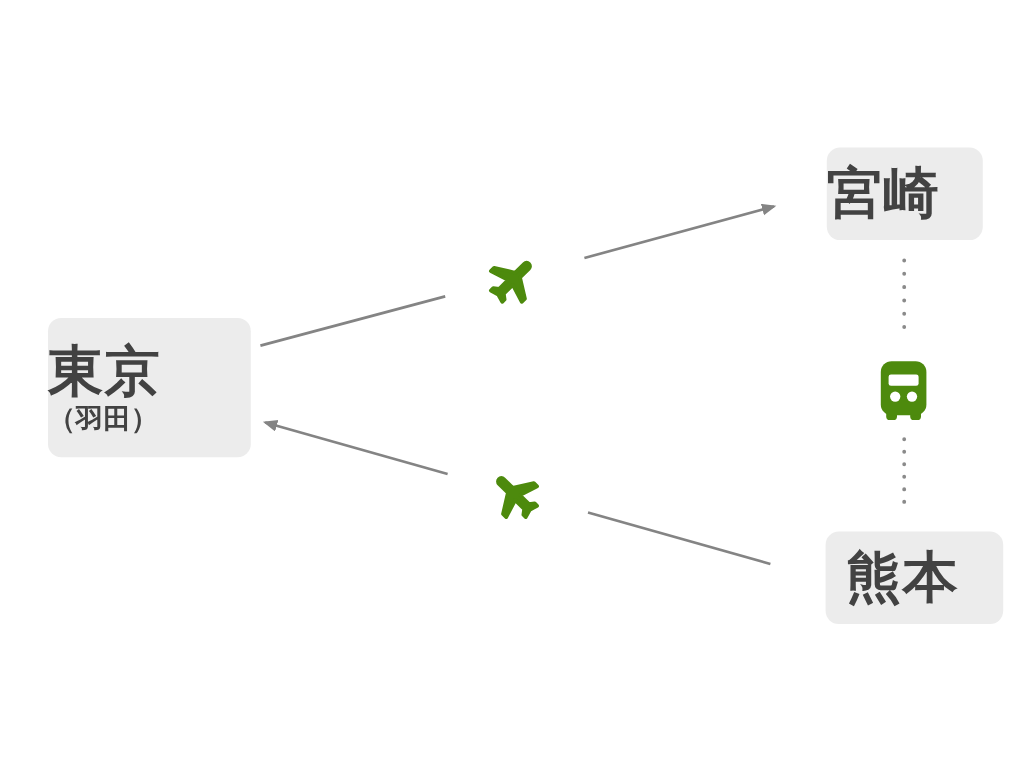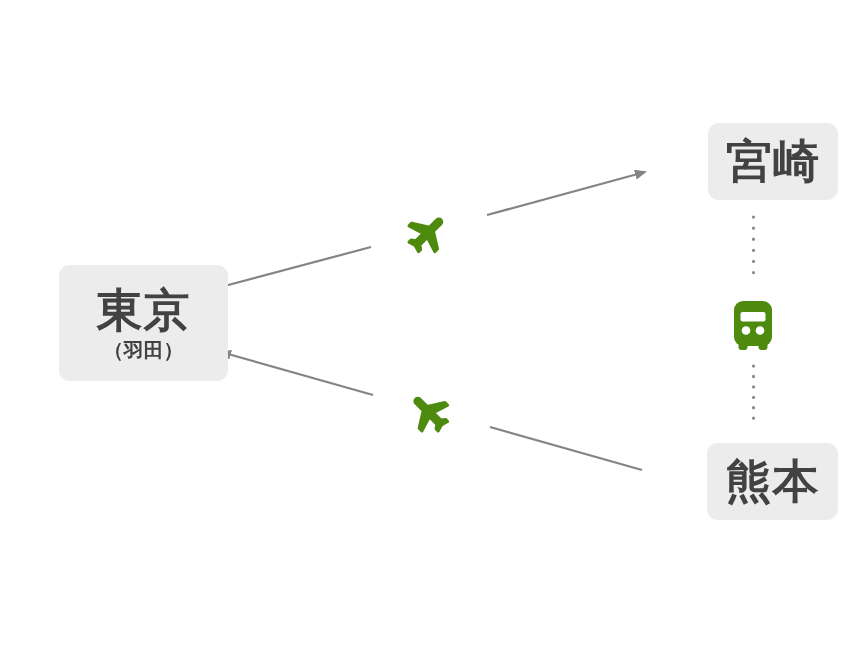--- a/index.html
+++ b/index.html
@@ -15,42 +15,40 @@
     position: absolute;
     left: 0; top: 0;
     width: 860px; height: 647px;
   }
   .node {
     position: absolute;
     background: #ececec;
     border-radius: 11px;
     display: flex;
     flex-direction: column;
-    align-items: center;
     justify-content: center;
     color: #424242;
-    margin-left: 19px;
   }
   .node-label {
     font-size: 46px;
     font-weight: 800;
     line-height: 1.1;
     letter-spacing: 1px;
     white-space: nowrap;
   }
   .node-sublabel {
-    font-size: 20px;
+    font-size: 23px;
     font-weight: 700;
     line-height: 1.1;
     margin-top: 3px;
     white-space: nowrap;
   }
   #node-tokyo    { left: 40px;  top: 265px; width: 169px; height: 116px; }
   #node-miyazaki { left: 689px; top: 123px; width: 130px; height: 77px; }
-  #node-kumamoto { left: 688px; top: 443px; width: 131px; height: 77px; }
+  #node-kumamoto { left: 688px; top: 443px; width: 131px; height: 77px; padding-left: 17px; }
   .icon { position: absolute; }
   #plane-outbound { left: 405px; top: 211px; transform: rotate(45deg); }
   #plane-return   { left: 407px; top: 389px; transform: rotate(-45deg); }
   #bus            { left: 733px; top: 300px; }
 </style>
 </head>
 <body>
 
 <div class="canvas">
 

